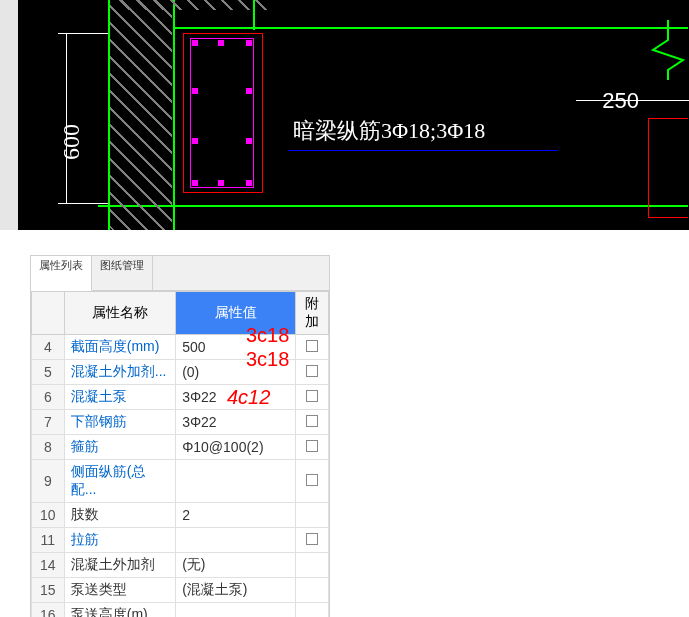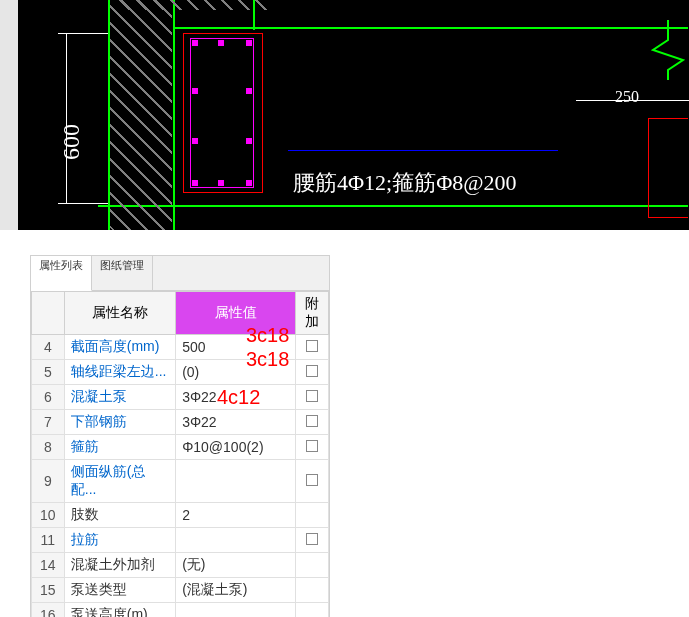--- a/index.html
+++ b/index.html
@@ -21,22 +21,22 @@
   .cad-text {
     position: absolute;
     color: #fff;
     font-family: "SimSun", serif;
     font-size: 22px;
     white-space: nowrap;
   }
   .cad-label-num {
     position: absolute;
     color: #fff;
-    font-family: Liberation Serif, serif;
-    font-size: 16px;
+    font-family: Liberation Sans, sans-serif;
+    font-size: 22px;
   }
   .dim600 {
     position: absolute;
     color: #fff;
     font-family: "SimSun", serif;
     font-size: 24px;
     transform: rotate(-90deg);
     transform-origin: left top;
   }
   .hatch {
@@ -86,21 +86,21 @@
     font-size: 14px;
   }
   th {
     background: #f5f5f5;
     padding: 3px 6px;
     text-align: center;
     border: 1px solid #d0d0d0;
     font-weight: normal;
   }
   th.value-col {
-    background: #d946ef;
+    background: #3b82f6;
     color: #fff;
     margin-top: 16px;
   }
   td {
     border: 1px solid #e0e0e0;
     padding: 3px 6px;
     height: 21px;
   }
   td.rownum {
     background: #f5f5f5;
@@ -163,21 +163,21 @@
   <div class="line-white" style="left:40px; top:203px; width:50px; height:1px;"></div>
   <div class="line-white" style="left:558px; top:100px; width:120px; height:1px;"></div>
 
   <svg style="position:absolute; left:630px; top:20px;" width="40" height="60">
     <polyline points="20,0 20,20 5,30 35,40 20,50 20,60" stroke="#00ff00" stroke-width="2" fill="none"></polyline>
   </svg>
 
   <div class="dim600" style="left:40px; top:160px;">600</div>
   <div class="cad-label-num" style="right:50px; top:88px;">250</div>
 
-  <div class="cad-text" style="left:275px; top:168px;">腰筋4Φ12;箍筋Φ8@200</div>
+  <div class="cad-text" style="left:275px; top:116px;">暗梁纵筋3Φ18;3Φ18</div>
 </div>
 
 <div class="table-wrap">
   <div class="tabs">
     <div class="tab active">属性列表</div>
     <div class="tab">图纸管理</div>
   </div>
   <table>
     <thead>
       <tr>
@@ -189,21 +189,21 @@
     </thead>
     <tbody id="tbody">
         <tr>
           <td class="rownum">4</td>
           <td class="name">截面高度(mm)</td>
           <td class="val">500</td>
           <td class="addon"><span class="chk"></span></td>
         </tr>
         <tr>
           <td class="rownum">5</td>
-          <td class="name">轴线距梁左边...</td>
+          <td class="name">混凝土外加剂...</td>
           <td class="val">(0)</td>
           <td class="addon"><span class="chk"></span></td>
         </tr>
         <tr>
           <td class="rownum">6</td>
           <td class="name">混凝土泵</td>
           <td class="val">3Φ22</td>
           <td class="addon"><span class="chk"></span></td>
         </tr>
         <tr>
@@ -252,14 +252,14 @@
           <td class="rownum">16</td>
           <td class="name plain">泵送高度(m)</td>
           <td class="val"></td>
           <td class="addon"></td>
         </tr>
       </tbody>
   </table>
 
   <div class="overlay-red" style="left:215px; top:68px;">3c18</div>
   <div class="overlay-red" style="left:215px; top:92px;">3c18</div>
-  <div class="overlay-red" style="left:186px; top:130px;">4c12</div>
+  <div class="overlay-red" style="left:196px; top:130px;font-style:italic;">4c12</div>
 </div>
 
 </body></html>

